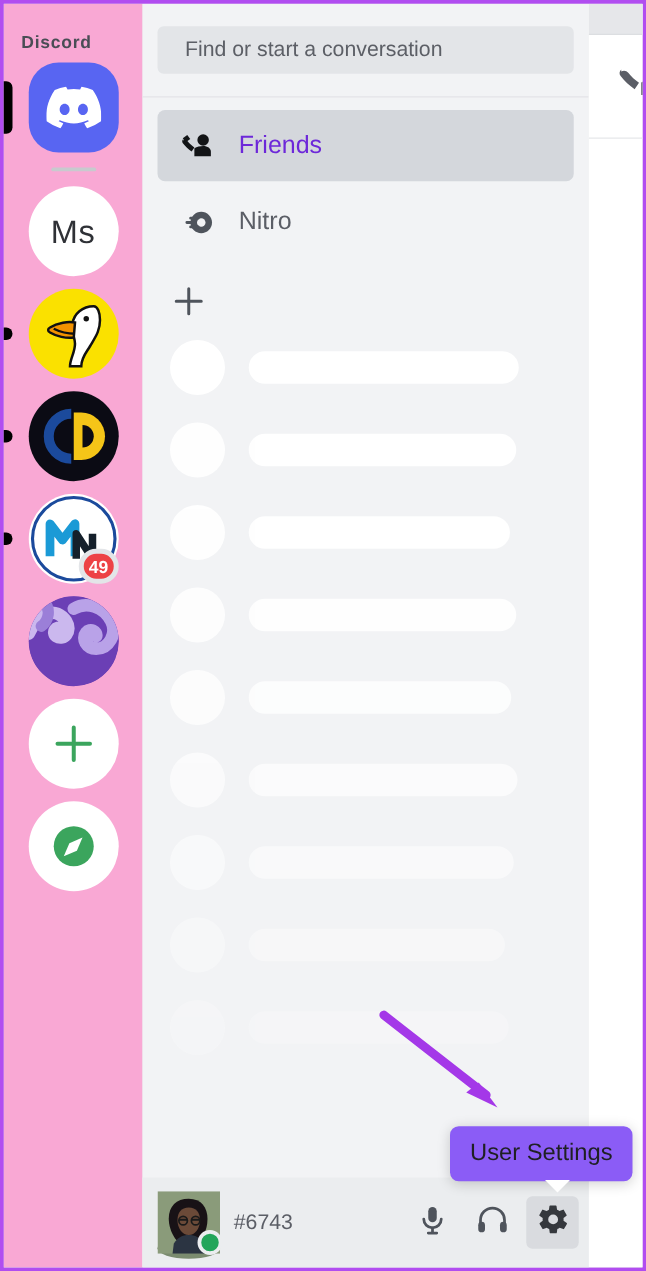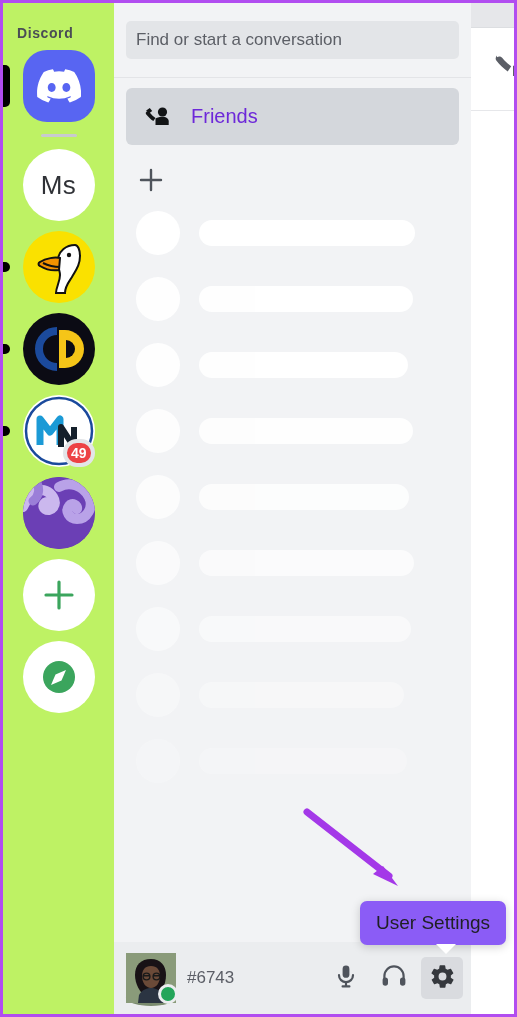--- a/index.html
+++ b/index.html
@@ -20,21 +20,21 @@
     background: #e6e7ea;
     overflow: hidden;
   }
 
   
   #server-rail {
     position: absolute;
     left: 0; top: 0;
     width: 111px;
     height: 100%;
-    background: #bef264;
+    background: #f9a8d4;
     display: flex;
     flex-direction: column;
     align-items: center;
     padding-top: 22px;
   }
 
   .brand-title {
     font-size: 14px;
     font-weight: bold;
     color: #4a4d55;
@@ -125,21 +125,21 @@
     padding: 0 12px;
     flex: 0 0 auto;
   }
   #search-box {
     width: 100%;
     height: 38px;
     border-radius: 5px;
     background: #e3e5e8;
     display: flex;
     align-items: center;
-    padding: 0 10px;
+    padding: 0 22px;
     font-size: 17px;
     color: #5c5f66;
   }
 
   .nav-list { padding: 10px 12px 0 12px; flex: 0 0 auto; }
 
   .nav-item {
     height: 57px;
     border-radius: 6px;
     display: flex;
@@ -353,20 +353,30 @@
           <svg width="30" height="30" viewBox="0 0 30 30" fill="#121416">
             <circle cx="19.5" cy="10" r="4.6"></circle>
             <path d="M12.5 16.5c2-1.2 4.6-1.8 7-1.8 3.6 0 6.2 1.8 6.2 4.6V23H12.5z"></path>
             <path d="M3.6 9.2c-1 1-1.1 2.3-.3 3.3 2 2.5 4.4 4.8 7 6.6l2.2-3.2c-2-1.4-3.9-3.1-5.4-5-.9-1.1-2.4-1.3-3.5-.6z"></path>
             <path d="M3.2 8.6l3.6-2.7 2.4 3.2-3.6 2.7z"></path>
           </svg>
         </span>
         <span class="nav-label">Friends</span>
       </div>
 
+      <div class="nav-item">
+        <span class="nav-ico">
+          <svg width="30" height="30" viewBox="0 0 30 30">
+            <circle cx="18" cy="15" r="8.6" fill="#4f545c"></circle>
+            <circle cx="18" cy="15" r="3.4" fill="#f2f3f5"></circle>
+            <path d="M9.5 11.5h6M6.5 15h7M9.5 18.5h6" stroke="#4f545c" stroke-width="2.3" stroke-linecap="round"></path>
+          </svg>
+        </span>
+        <span class="nav-label">Nitro</span>
+      </div>
     </div>
 
     <div class="dm-header">
       <span class="dm-add">
         <svg width="26" height="26" viewBox="0 0 26 26">
           <path d="M13 3v20M3 13h20" stroke="#4f545c" stroke-width="2.4" stroke-linecap="round"></path>
         </svg>
       </span>
     </div>
 

